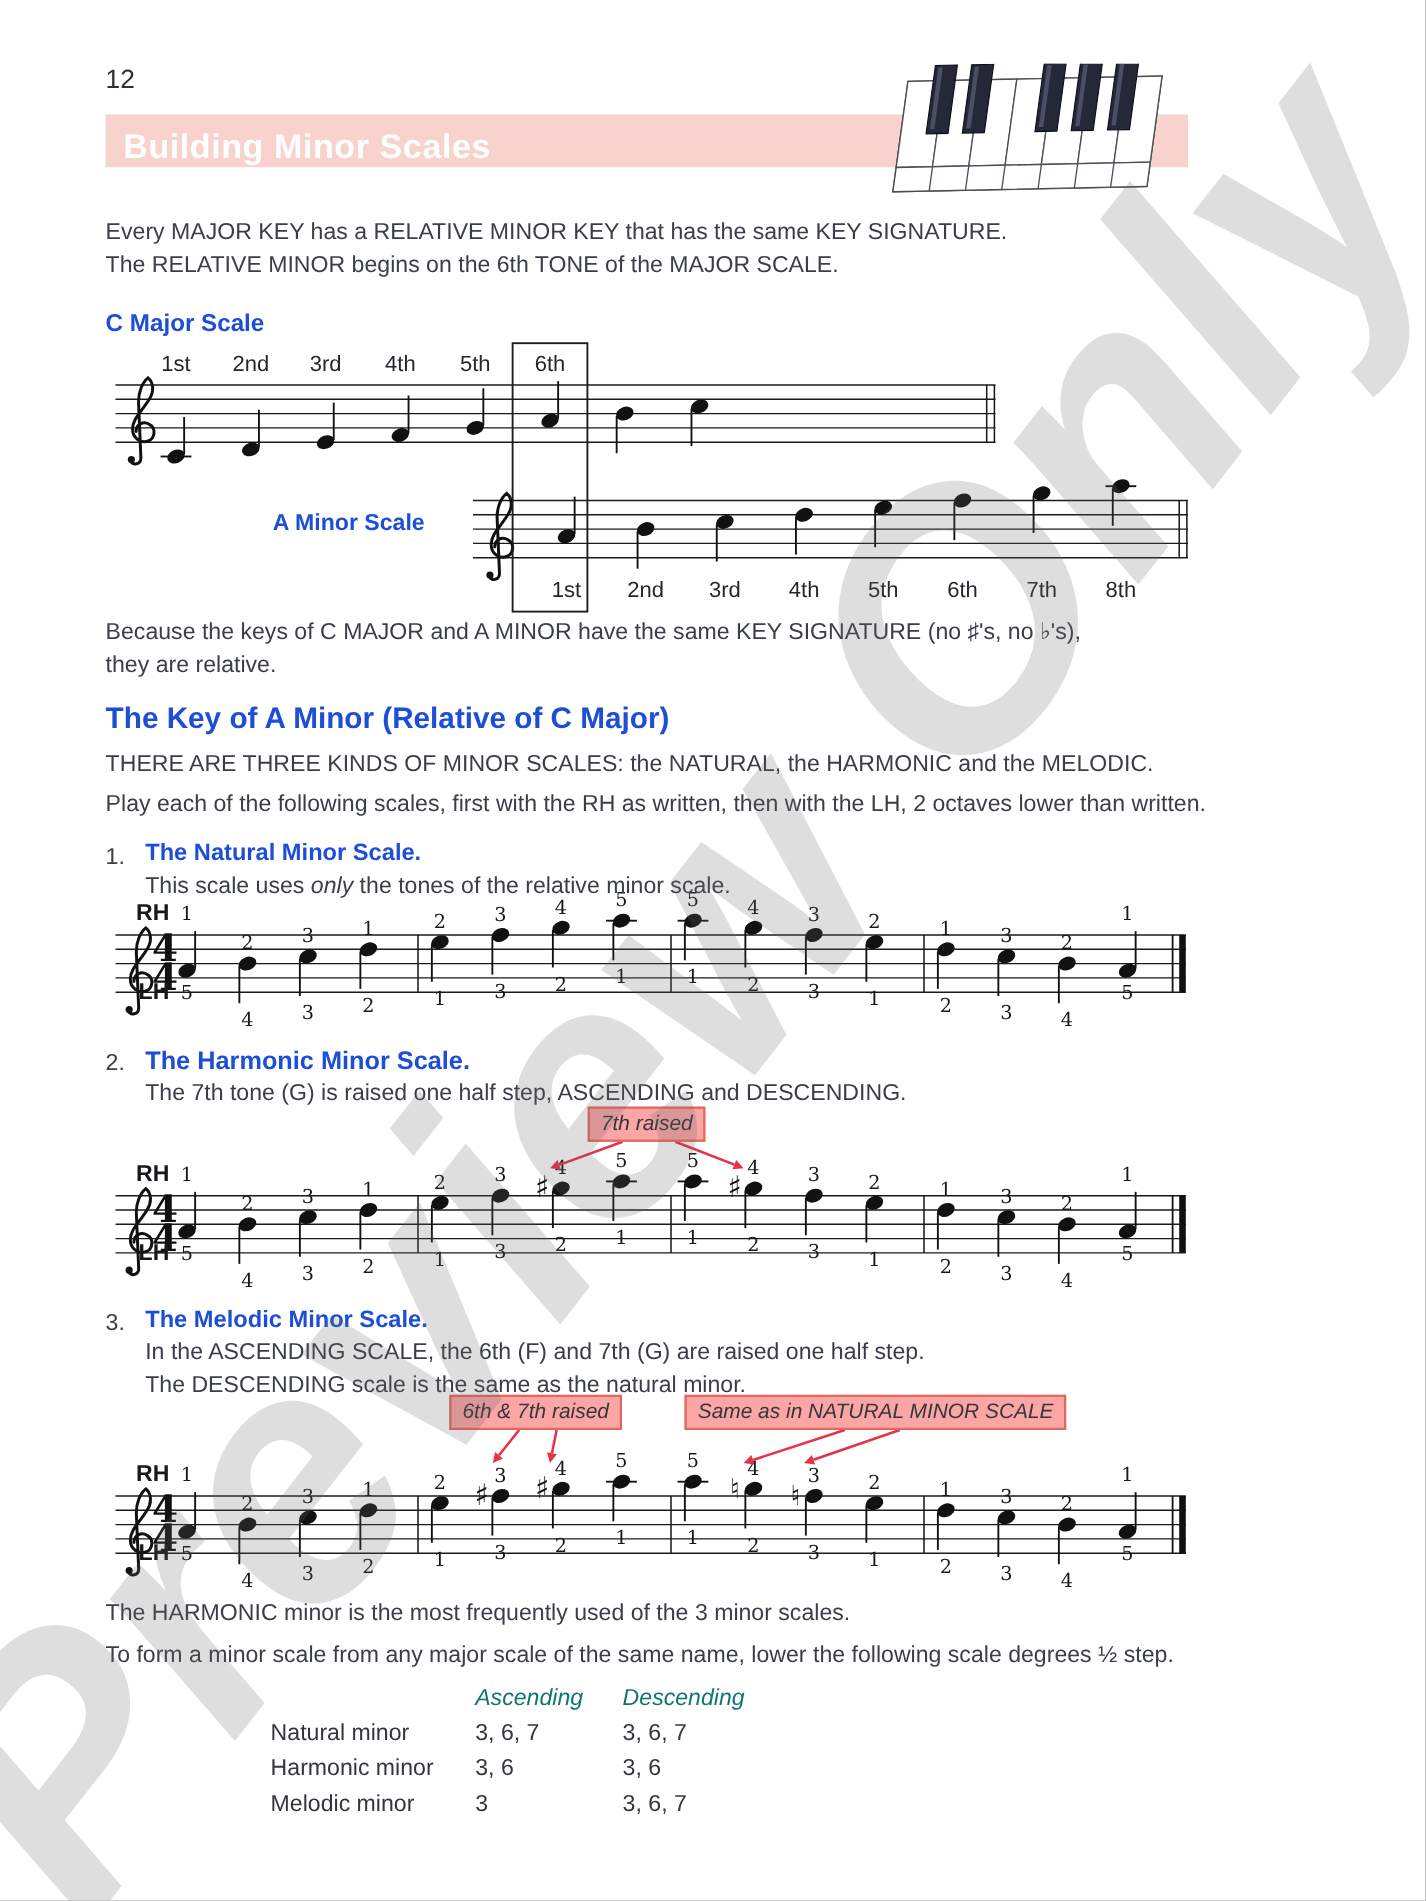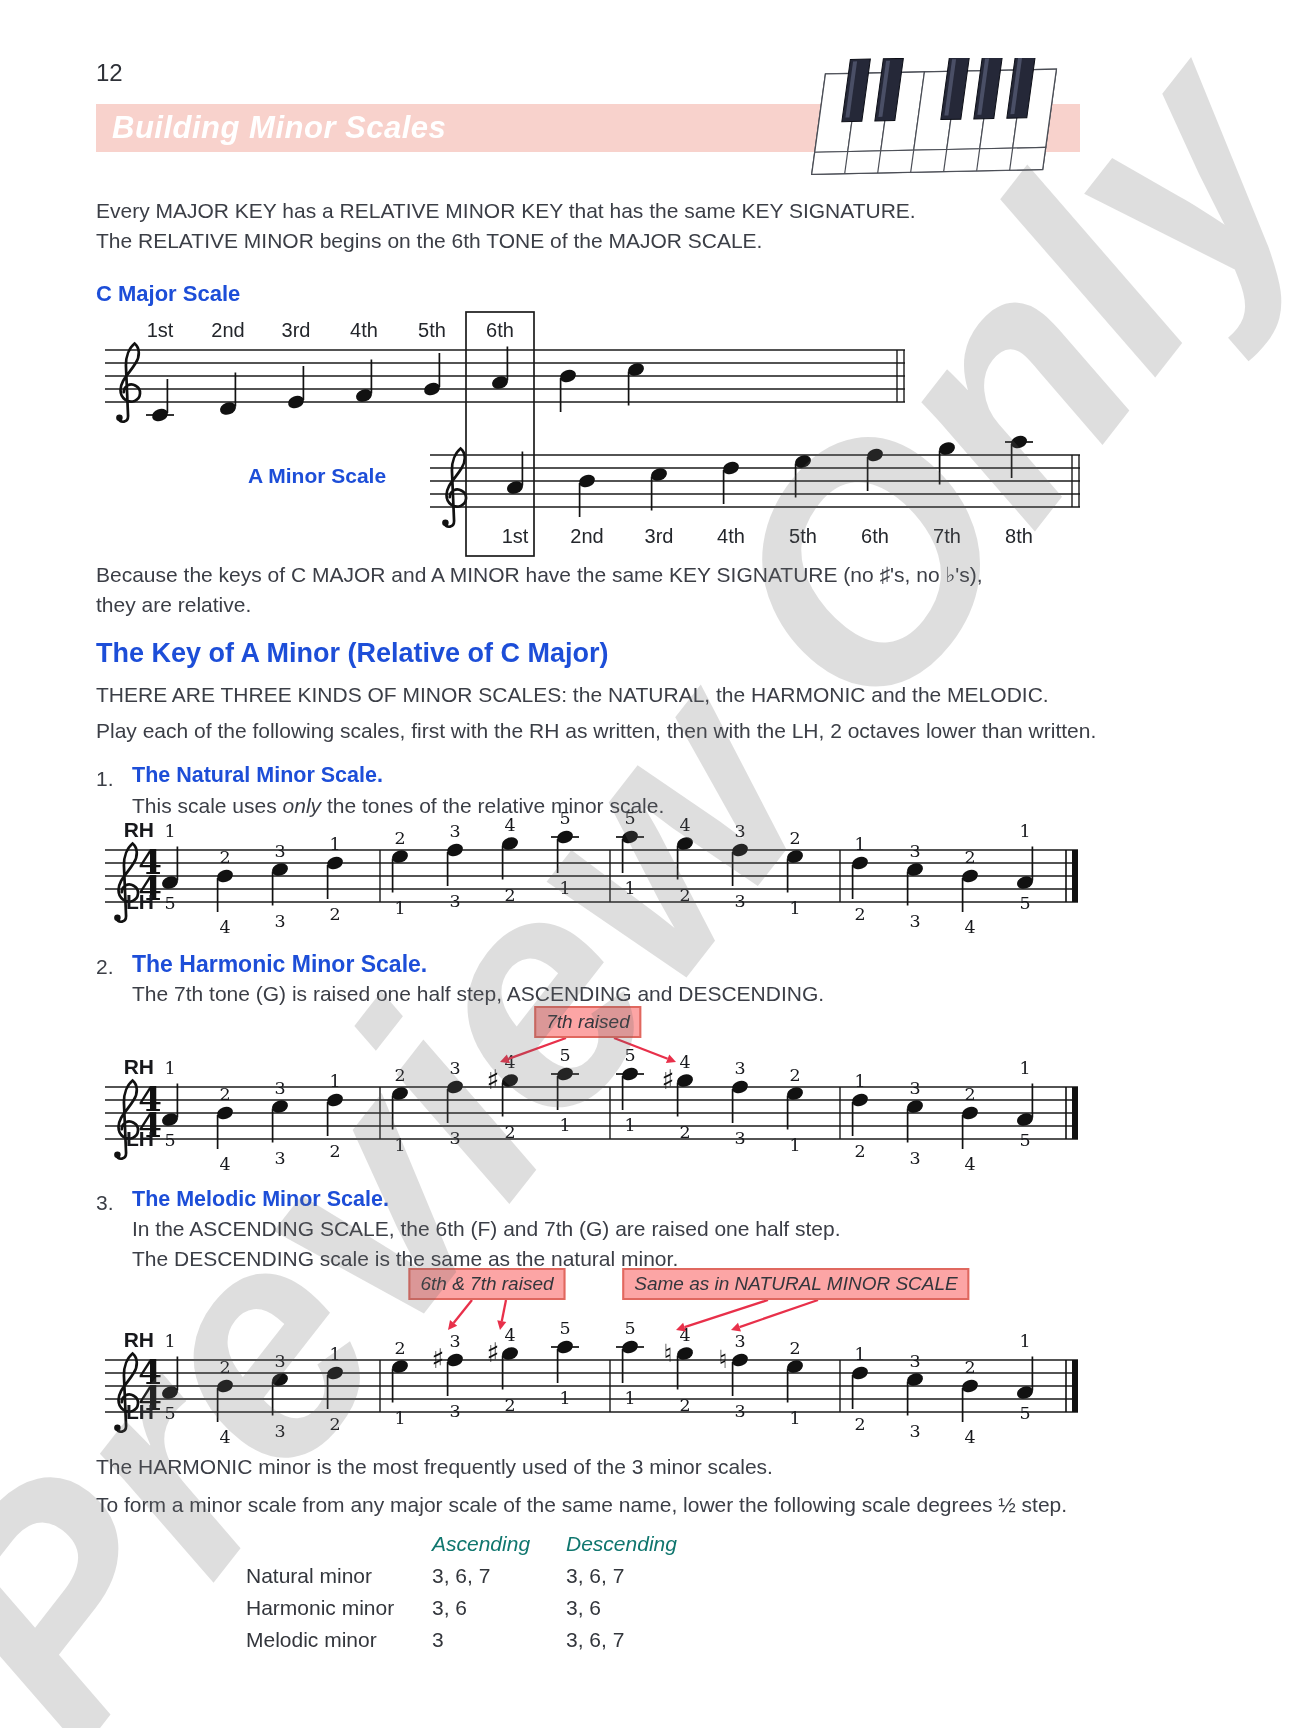--- a/index.html
+++ b/index.html
@@ -2,21 +2,21 @@
 <html><head>
 <meta charset="utf-8">
 <style>
   html,body{margin:0;padding:0;background:#888;}
   .page{position:relative;width:1296px;height:1728px;background:#ffffff;margin:0 auto;
         font-family:"Liberation Sans",sans-serif;overflow:hidden;}
   .abs{position:absolute;}
   .body-text{color:#3b3e46;font-size:21px;line-height:30px;white-space:pre;}
   .red-h{color:#1d4ed8;font-weight:bold;white-space:pre;}
   .pagenum{left:96px;top:58px;font-size:24px;color:#2e3138;}
-  .banner{left:96px;top:104px;width:984px;height:48px;background:#f8d2cc;display:flex;align-items:center;font-style:italic;}
+  .banner{left:96px;top:104px;width:984px;height:48px;background:#f8d2cc;display:flex;align-items:flex-end;}
   .banner span{color:#ffffff;font-size:31px;font-weight:bold;padding-left:16px;letter-spacing:.5px;}
   .kbd{left:782px;top:58px;z-index:3;}
   #notation-svg{left:0;top:0;z-index:2;}
   .z3{z-index:3;}
   .callout{position:absolute;transform:translateX(-50%);background:#fca5a5;border:2px solid #e0685f;
            color:#33363c;font-style:italic;font-size:19px;line-height:24px;padding:2px 10px;
            white-space:nowrap;z-index:3;}
   .watermark{left:610px;top:895px;transform:translate(-50%,-50%) rotate(-52deg);
              font-size:320px;font-weight:bold;font-style:italic;white-space:nowrap;
              color:rgba(105,105,105,0.22);z-index:40;pointer-events:none;}

